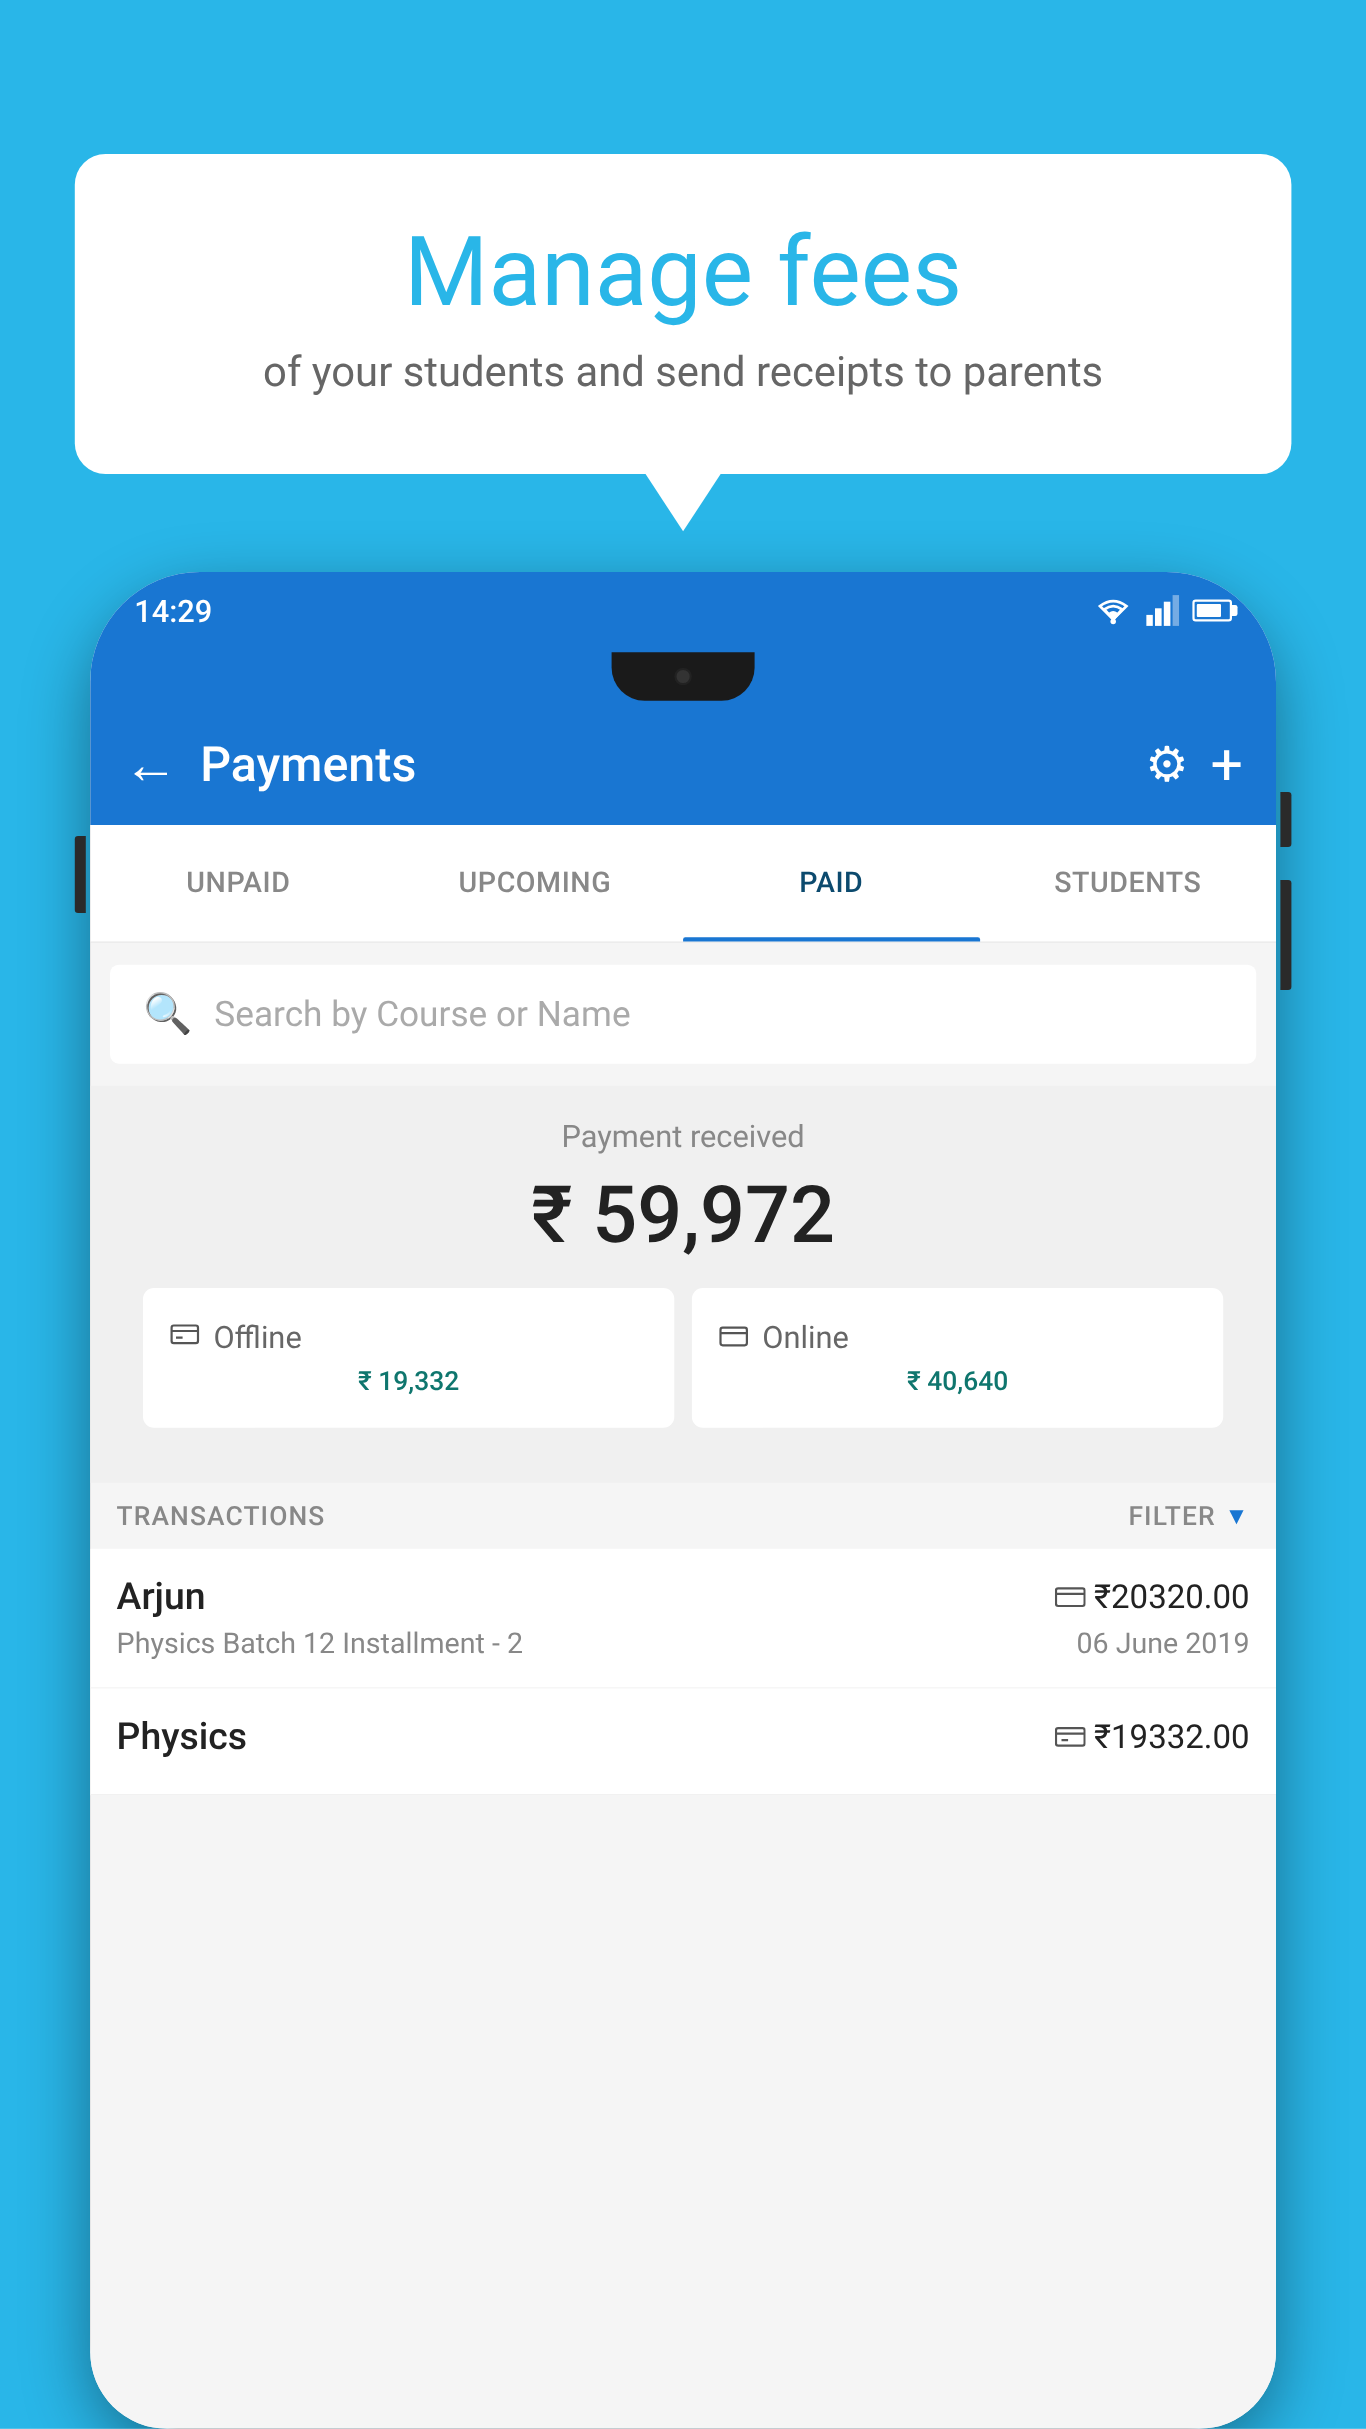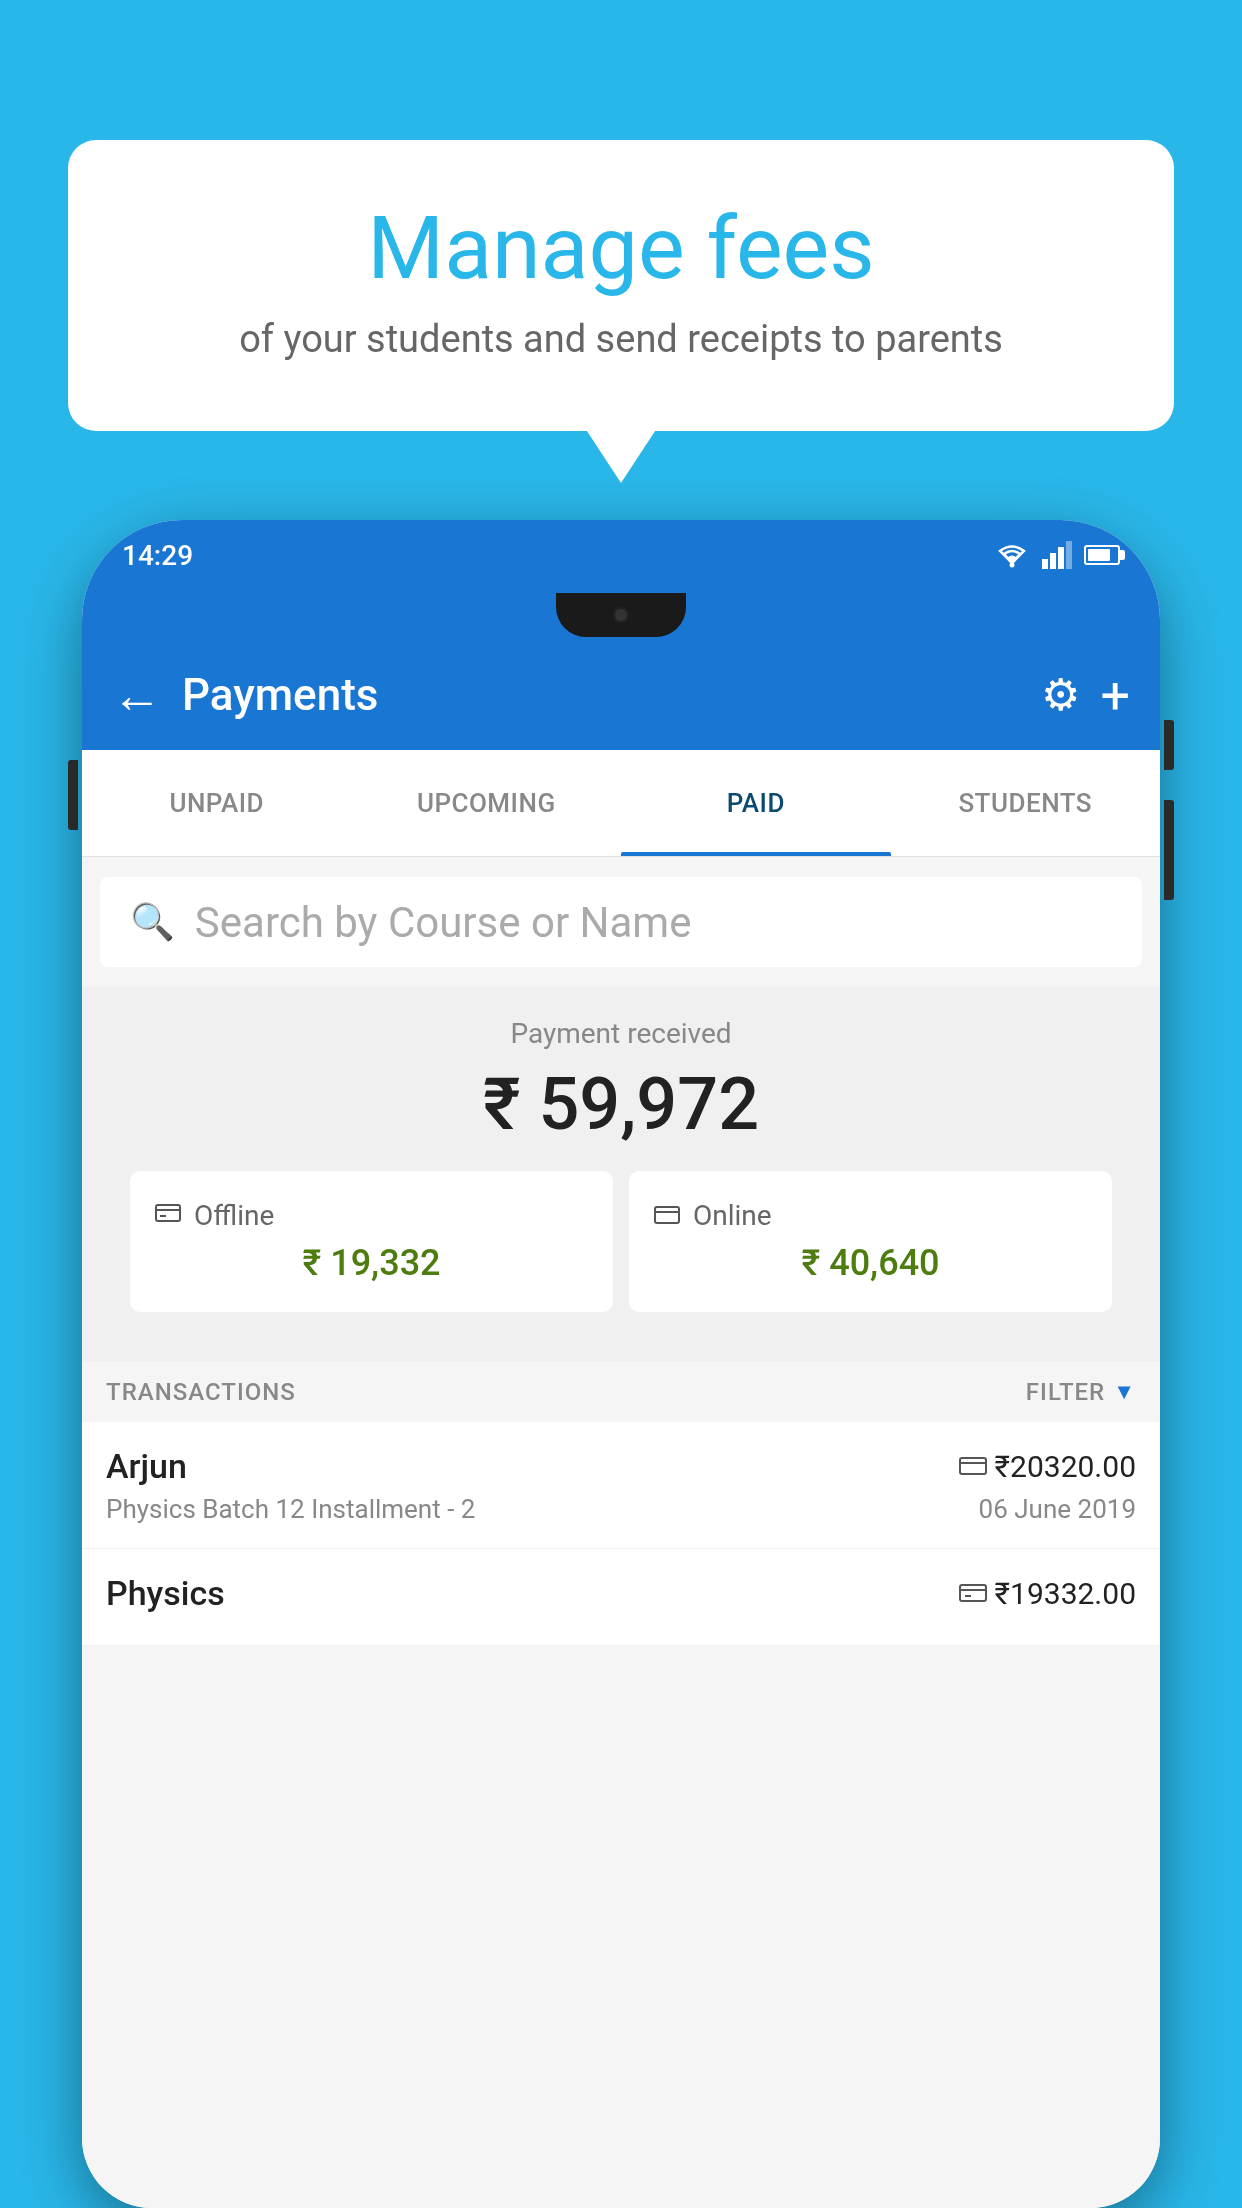--- a/index.html
+++ b/index.html
@@ -233,21 +233,21 @@
       align-items: center;
       padding: 0 30px;
       flex-shrink: 0;
     }
     .search-icon-wrap {
       color: #999;
       font-size: 36px;
       margin-right: 20px;
     }
     .search-input-text {
-      font-size: 42px;
+      font-size: 32px;
       color: #aaa;
       font-weight: 400;
     }
 
     
     .payment-summary {
       background: #f0f0f0;
       padding: 30px 30px 30px;
       text-align: center;
       flex-shrink: 0;
@@ -286,23 +286,23 @@
       align-items: center;
       gap: 12px;
       color: #666;
       font-size: 28px;
     }
     .card-icon {
       font-size: 28px;
       color: #555;
     }
     .card-amount {
-      font-size: 36px;
-      font-weight: 500;
-      color: #4d7c0f;
+      font-size: 24px;
+      font-weight: 500;
+      color: #0f766e;
     }
 
     
     .transactions-header {
       display: flex;
       align-items: center;
       justify-content: space-between;
       padding: 16px 24px;
       flex-shrink: 0;
     }

